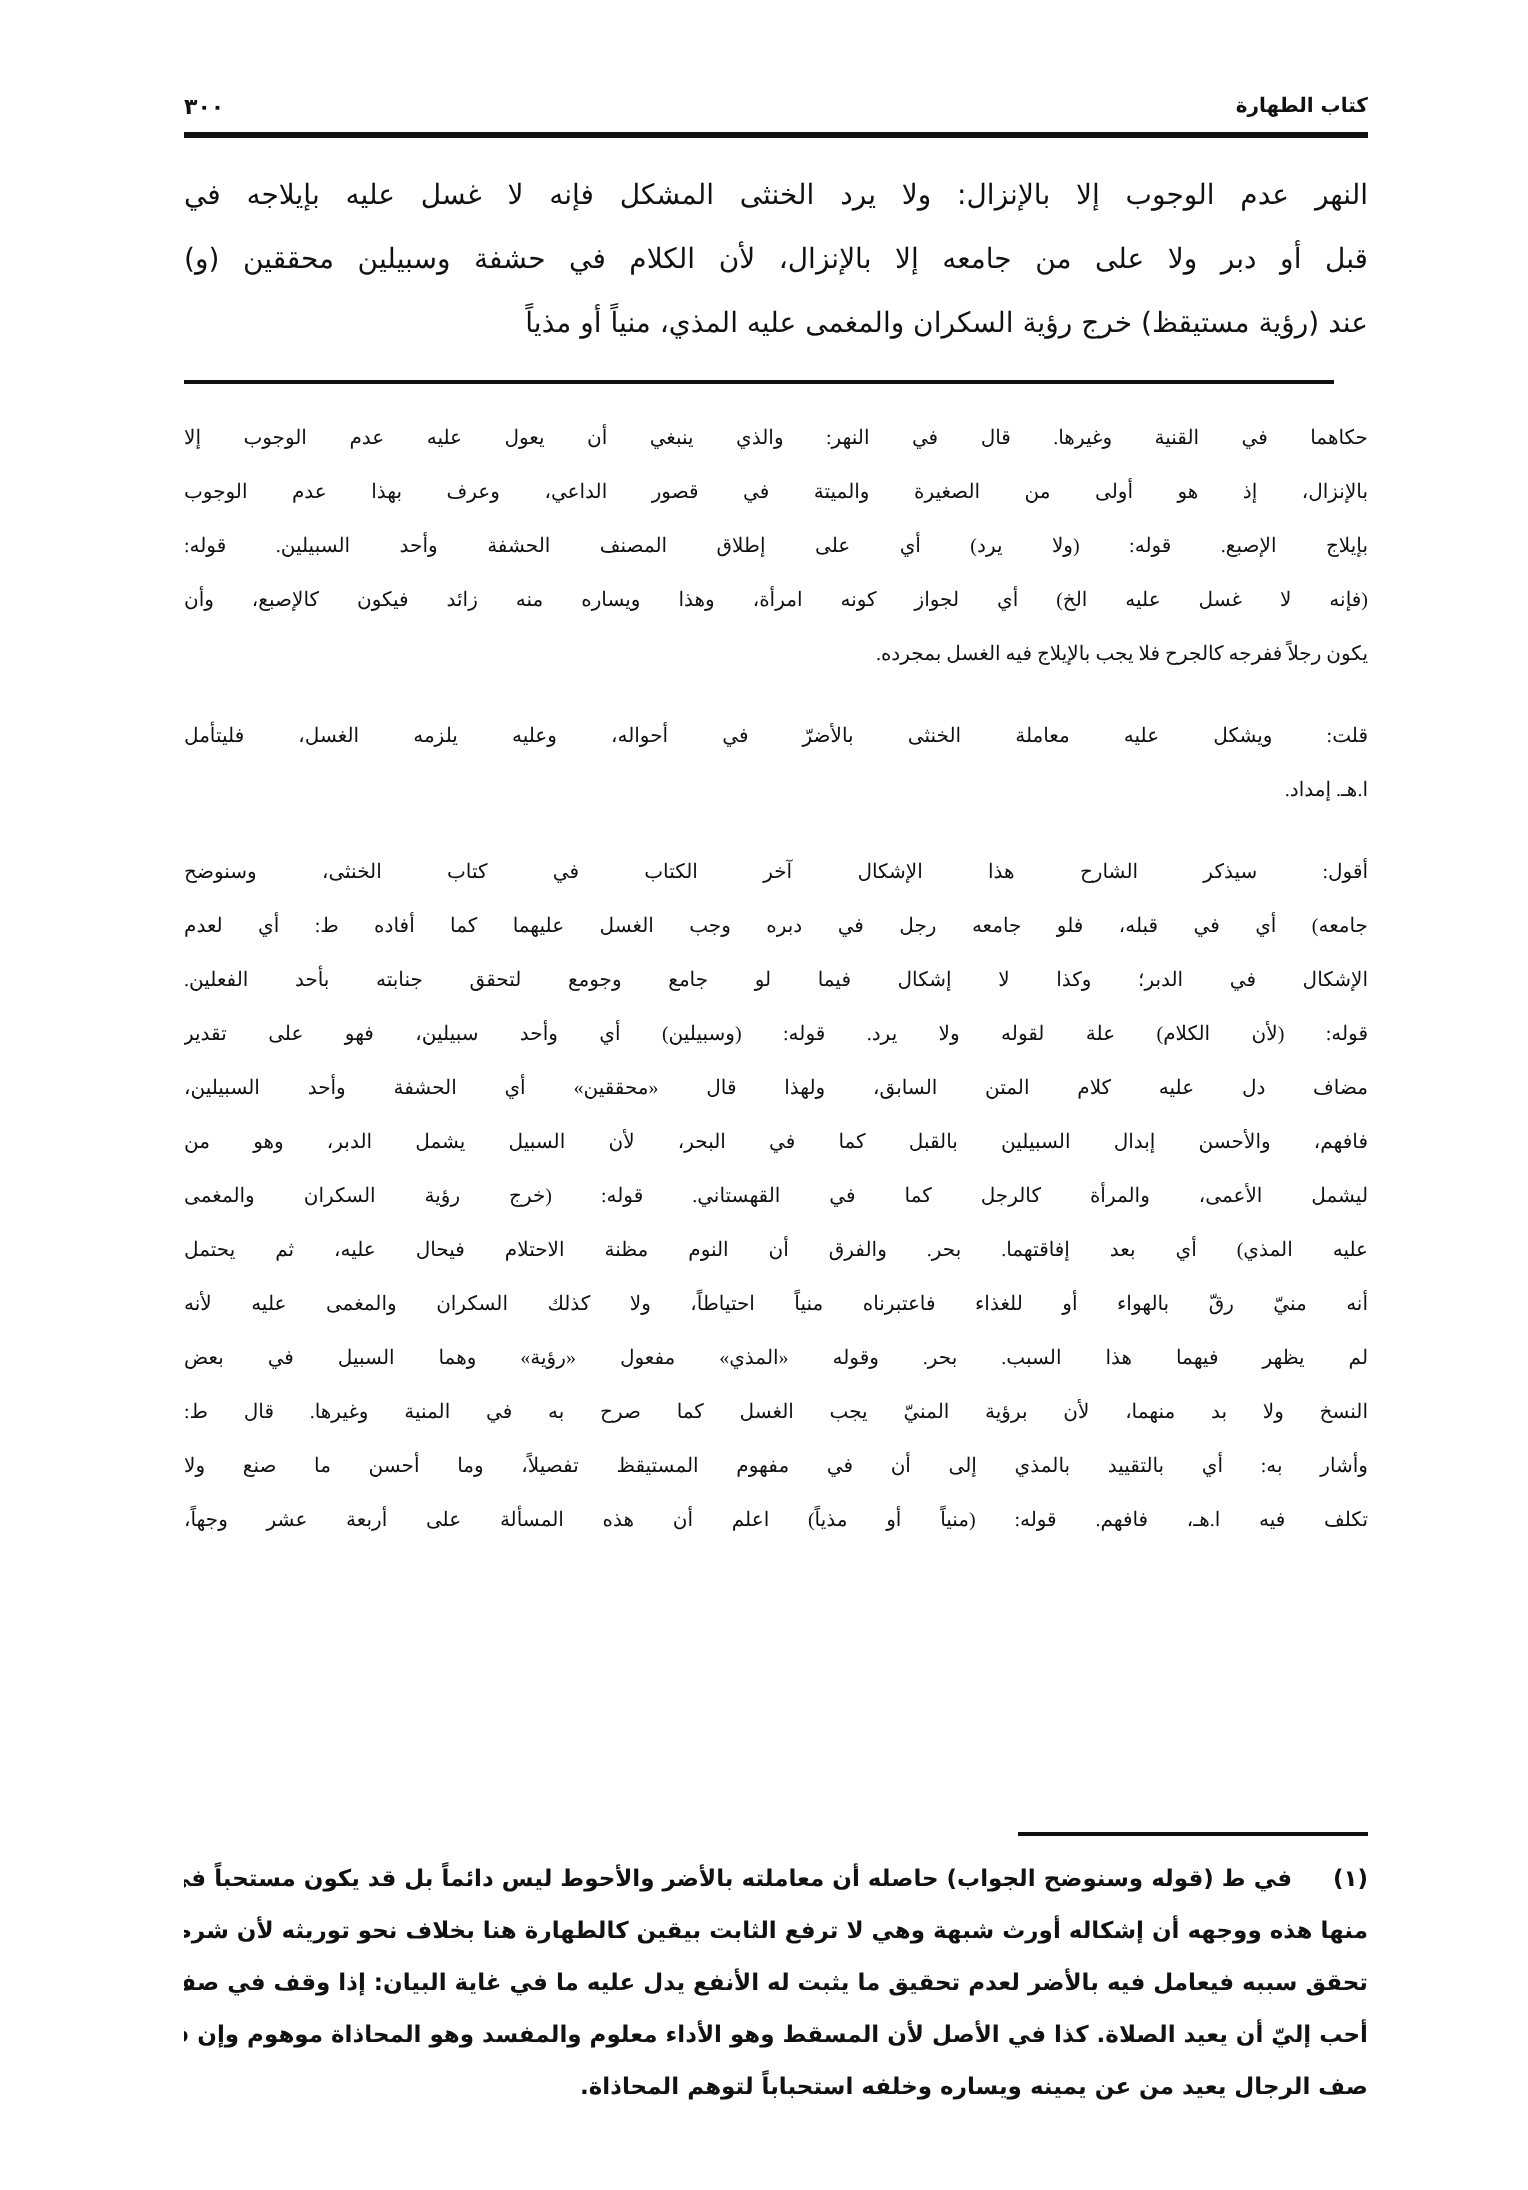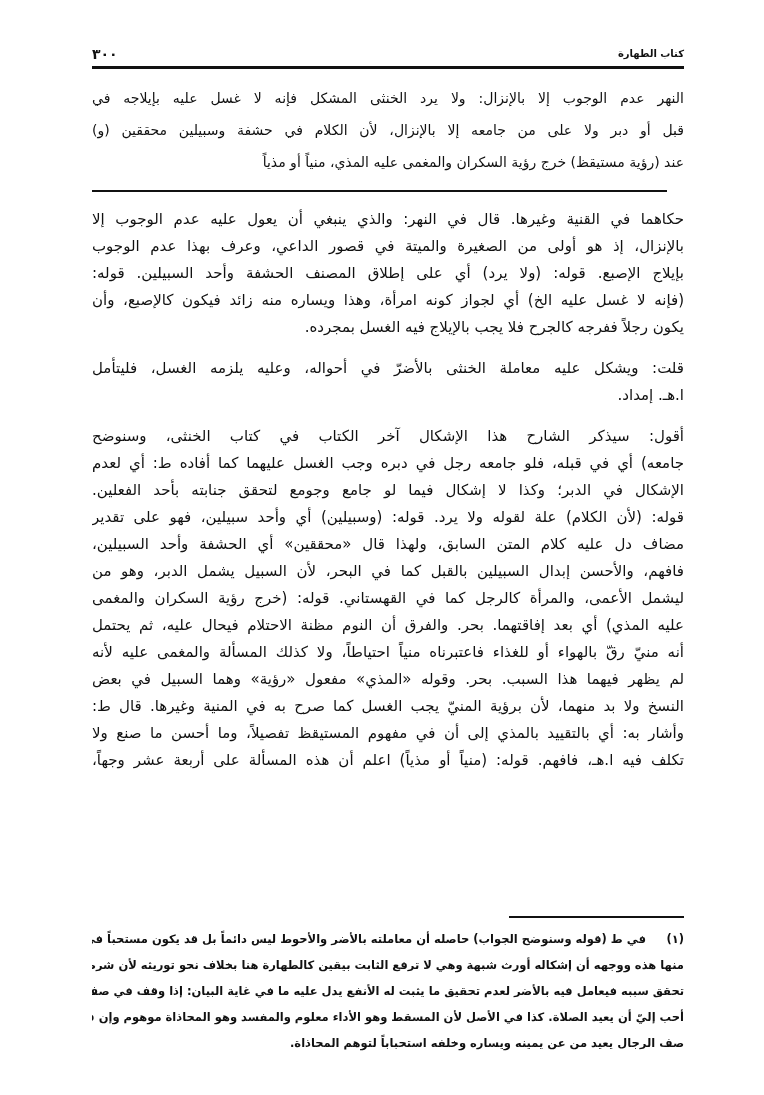--- a/index.html
+++ b/index.html
@@ -31,21 +31,21 @@
       display: flex;
       justify-content: space-between;
       align-items: flex-end;
     }
     .header-title {
       font-size: 10px;
       font-weight: bold;
       line-height: 20px;
     }
     .page-number {
-      font-size: 14px;
+      font-size: 11px;
       font-weight: bold;
       line-height: 20px;
       letter-spacing: 1px;
     }
     .header-rule {
       position: absolute;
       top: 66px;
       left: 0;
       width: 592px;
       height: 3px;
@@ -77,23 +77,24 @@
       height: 2px;
       background: #111111;
     }
     .sharh {
       position: absolute;
       top: 206px;
       left: 0;
       width: 592px;
     }
     .sharh .line {
-      font-size: 15px;
+      font-size: 10px;
       line-height: 27px;
       height: 27px;
+      font-family: Liberation Serif, serif;
     }
     .para-gap {
       height: 14px;
     }
     .footnote-rule {
       position: absolute;
       top: 916px;
       right: 0;
       width: 175px;
       height: 2px;
@@ -151,21 +152,21 @@
     <div class="para-gap"></div>
     <div>
       <div class="line">أقول: سيذكر الشارح هذا الإشكال آخر الكتاب في كتاب الخنثى، وسنوضح</div>
       <div class="line">جامعه) أي في قبله، فلو جامعه رجل في دبره وجب الغسل عليهما كما أفاده ط: أي لعدم</div>
       <div class="line">الإشكال في الدبر؛ وكذا لا إشكال فيما لو جامع وجومع لتحقق جنابته بأحد الفعلين.</div>
       <div class="line">قوله: (لأن الكلام) علة لقوله ولا يرد. قوله: (وسبيلين) أي وأحد سبيلين، فهو على تقدير</div>
       <div class="line">مضاف دل عليه كلام المتن السابق، ولهذا قال «محققين» أي الحشفة وأحد السبيلين،</div>
       <div class="line">فافهم، والأحسن إبدال السبيلين بالقبل كما في البحر، لأن السبيل يشمل الدبر، وهو من</div>
       <div class="line">ليشمل الأعمى، والمرأة كالرجل كما في القهستاني. قوله: (خرج رؤية السكران والمغمى</div>
       <div class="line">عليه المذي) أي بعد إفاقتهما. بحر. والفرق أن النوم مظنة الاحتلام فيحال عليه، ثم يحتمل</div>
-      <div class="line">أنه منيّ رقّ بالهواء أو للغذاء فاعتبرناه منياً احتياطاً، ولا كذلك المسألة والمغمى عليه لأنه</div>
+      <div class="line">أنه منيّ رقّ بالهواء أو للغذاء فاعتبرناه منياً احتياطاً، ولا كذلك السكران والمغمى عليه لأنه</div>
       <div class="line">لم يظهر فيهما هذا السبب. بحر. وقوله «المذي» مفعول «رؤية» وهما السبيل في بعض</div>
       <div class="line">النسخ ولا بد منهما، لأن برؤية المنيّ يجب الغسل كما صرح به في المنية وغيرها. قال ط:</div>
       <div class="line">وأشار به: أي بالتقييد بالمذي إلى أن في مفهوم المستيقظ تفصيلاً، وما أحسن ما صنع ولا</div>
       <div class="line">تكلف فيه ا.هـ، فافهم. قوله: (منياً أو مذياً) اعلم أن هذه المسألة على أربعة عشر وجهاً،</div>
     </div>
   </div>
 
   <div class="footnote-rule"></div>
 
   <div class="footnotes">

